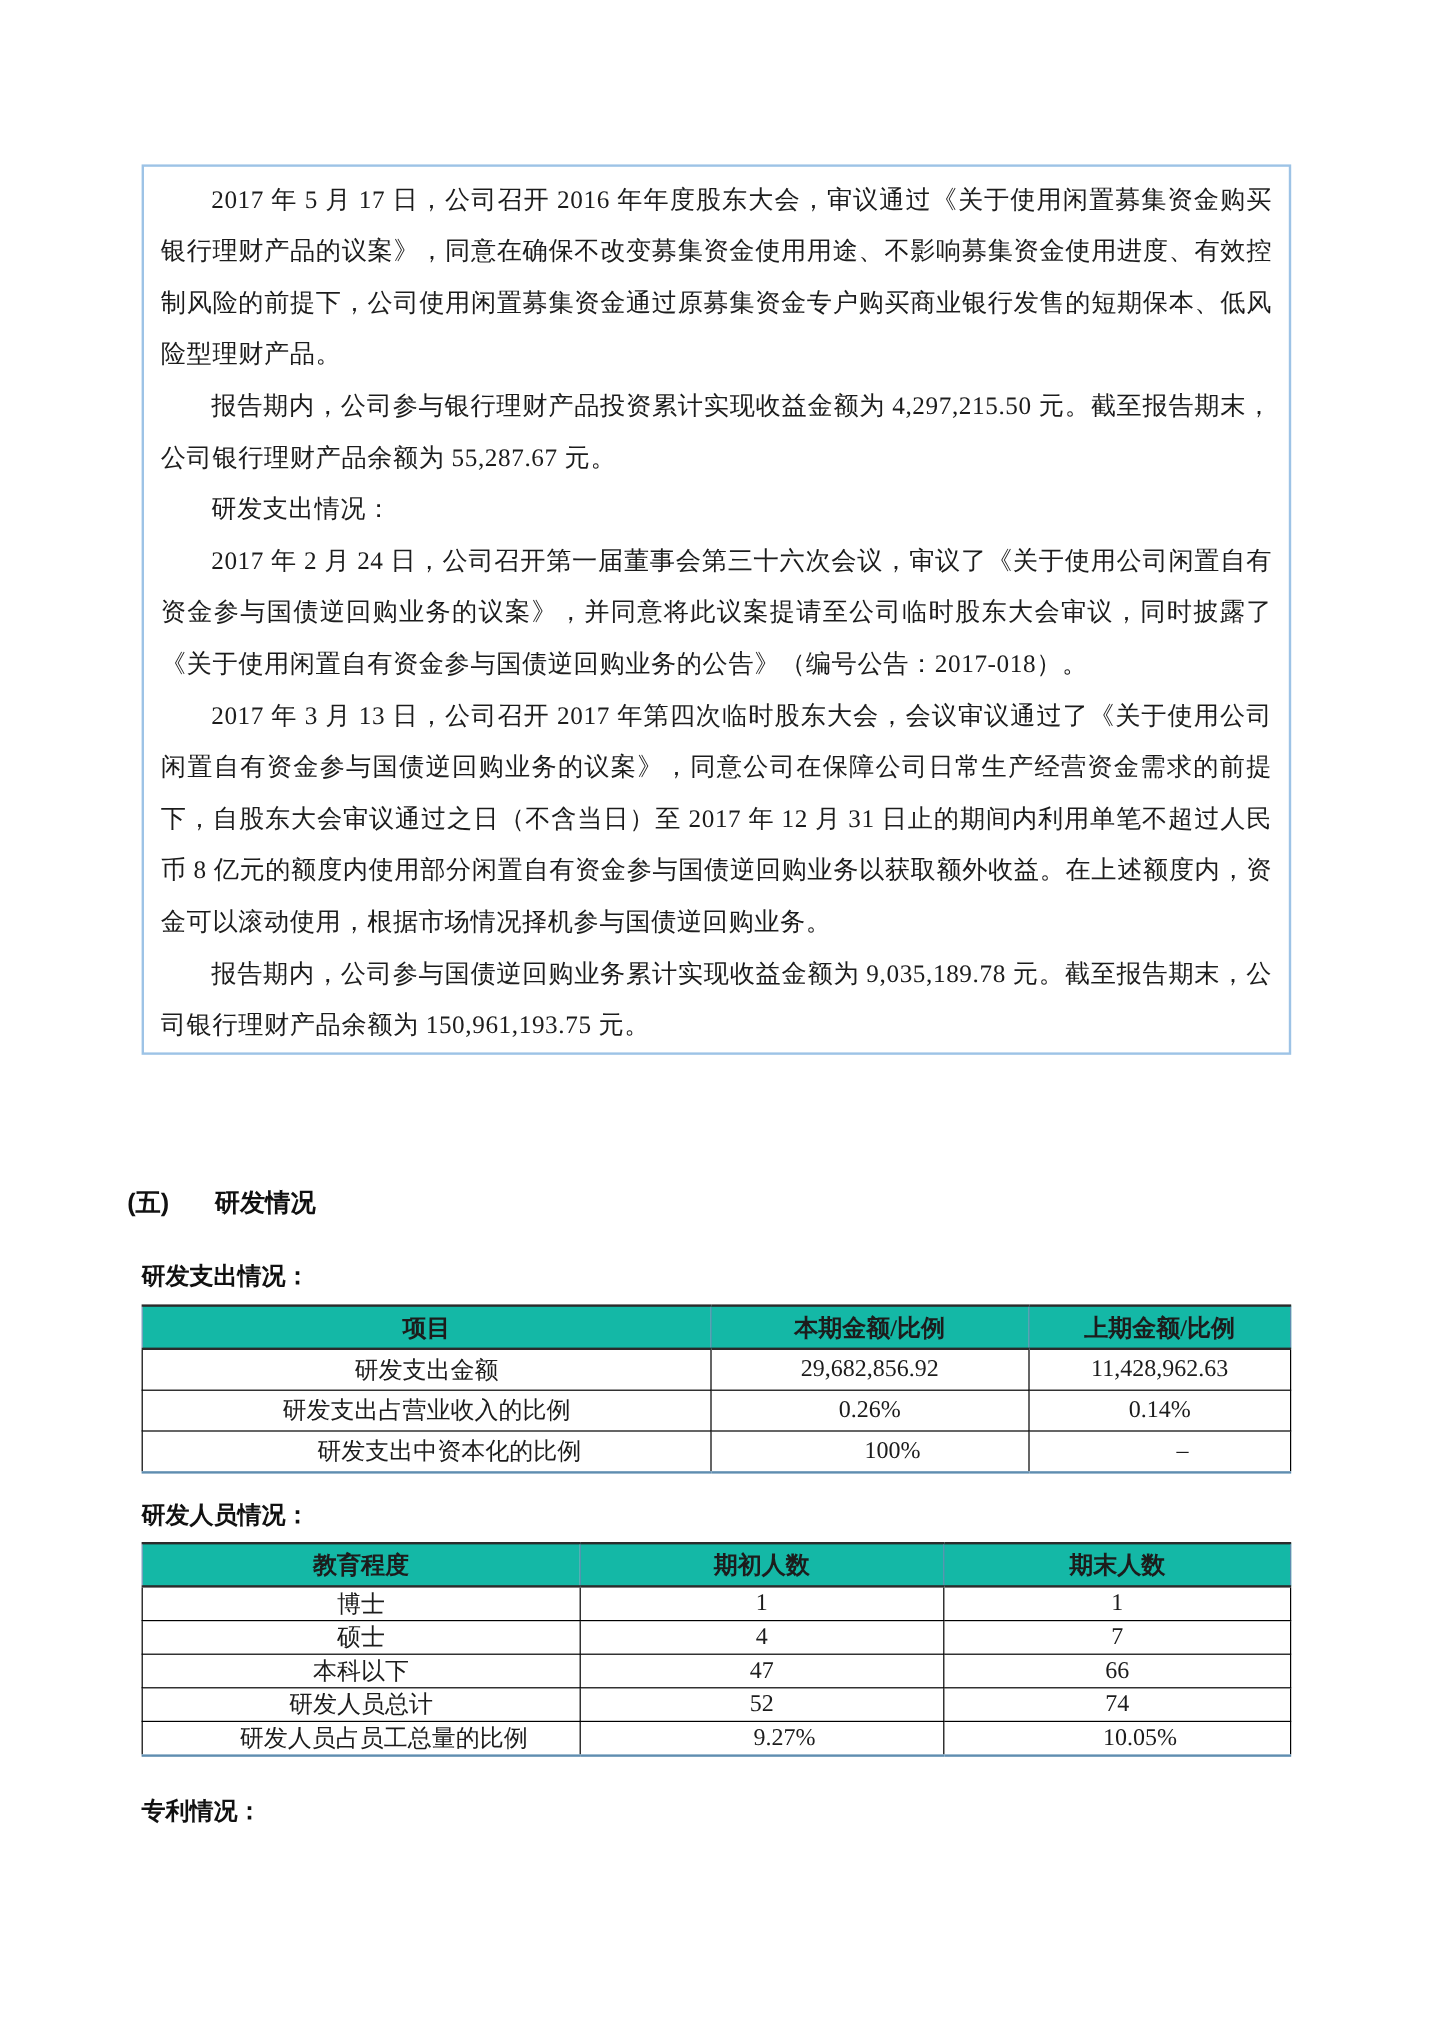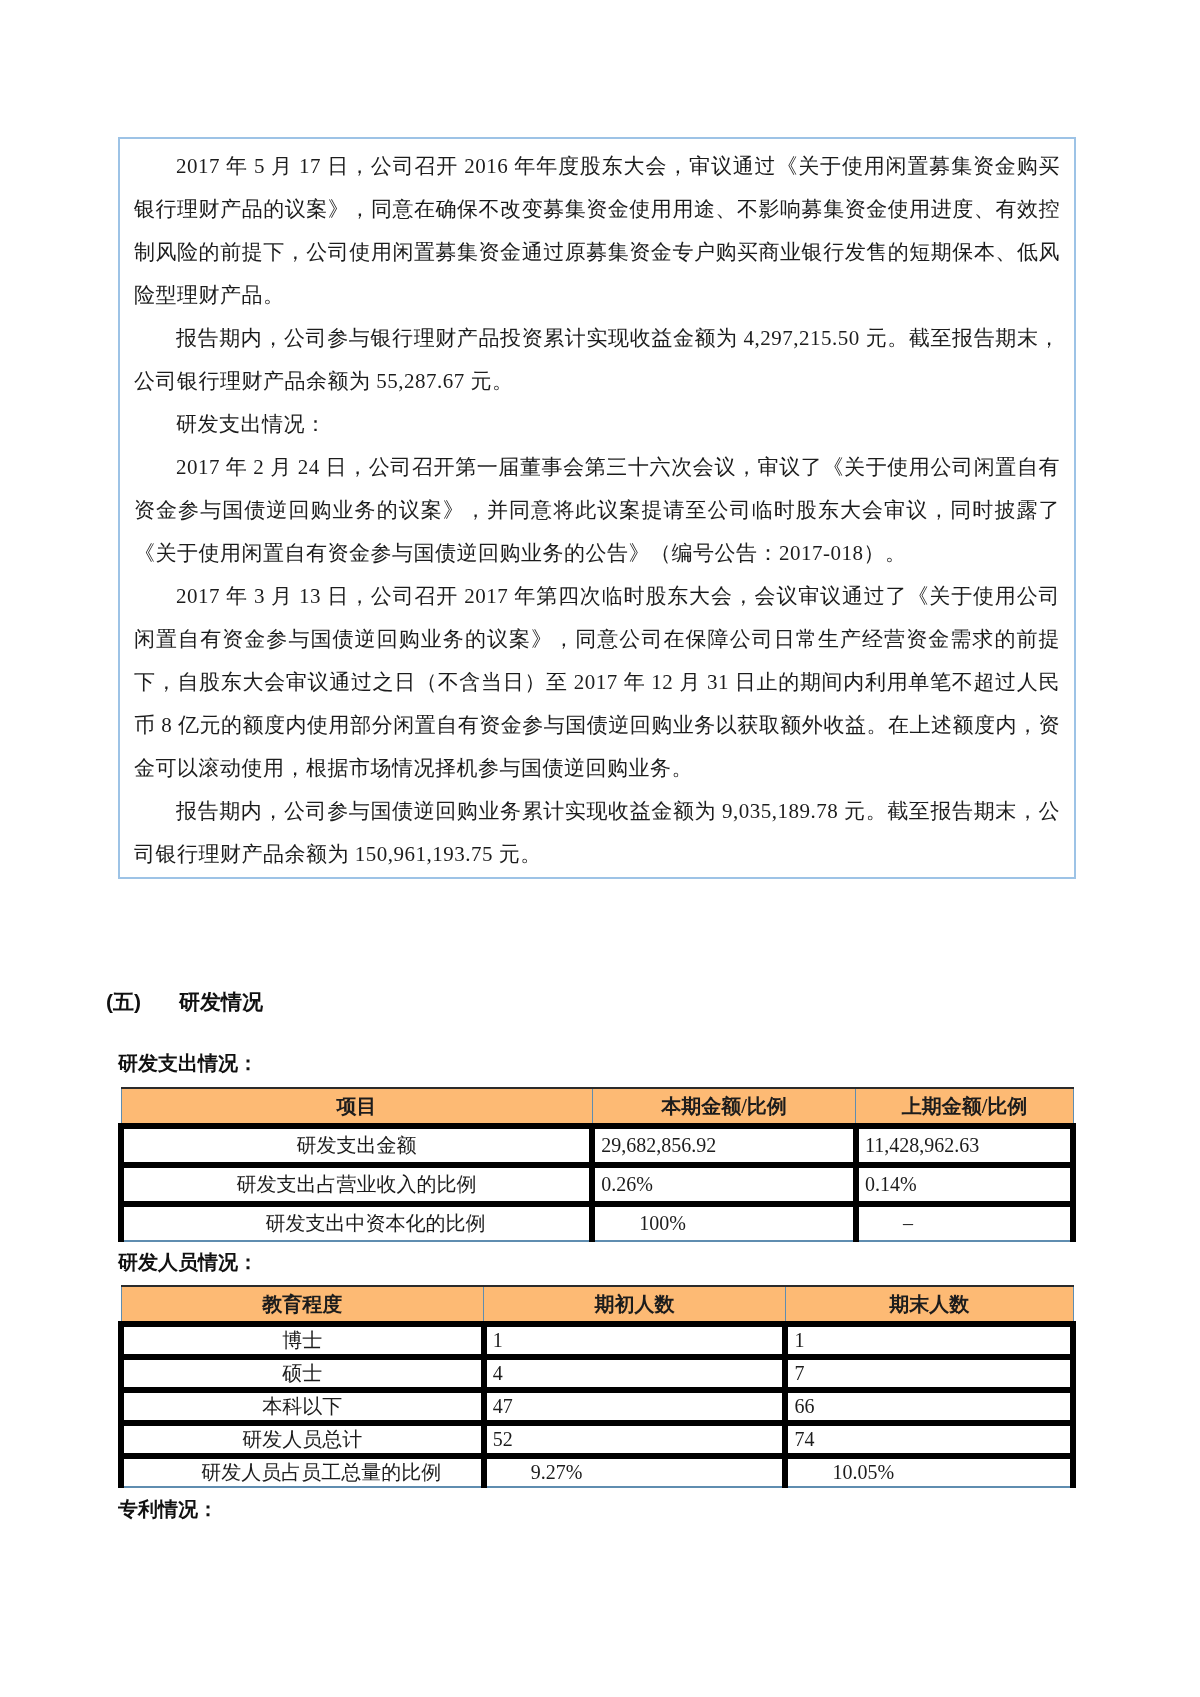--- a/index.html
+++ b/index.html
@@ -64,41 +64,41 @@
     left: 118px;
     width: 958px;
     border-collapse: collapse;
     table-layout: fixed;
     font-size: 20px;
   }
   .table-rd-expense   { top: 1087px; }
   .table-rd-personnel { top: 1285px; }
 
   table.doc-table th {
-    background: #fdba74;
+    background: #14b8a6;
     font-weight: bold;
     text-align: center;
     height: 34px;
     border-left: 1px solid #5f8db0;
     border-right: 1px solid #5f8db0;
     border-top: 2px solid #2b2b2b;
     border-bottom: 2px solid #2b2b2b;
     padding: 0 6px;
   }
   table.doc-table td {
-    border: 6px solid #000000;
+    border: 1px solid #000000;
     padding: 0 6px;
     background: #ffffff;
   }
   .table-rd-expense td   { height: 33px; }
   .table-rd-personnel td { height: 27px; }
   table.doc-table tr:last-child td { border-bottom: 2px solid #5f8db0; padding-left: 44px; }
 
   td.c-label { text-align: center; }
-  td.c-num   { text-align: left; padding-right: 18px; }
+  td.c-num   { text-align: center; padding-right: 18px; }
 </style>
 </head>
 <body>
 
 <div class="page">
 
   <div class="invest-box">
     <p>2017 年 5 月 17 日，公司召开 2016 年年度股东大会，审议通过《关于使用闲置募集资金购买银行理财产品的议案》，同意在确保不改变募集资金使用用途、不影响募集资金使用进度、有效控制风险的前提下，公司使用闲置募集资金通过原募集资金专户购买商业银行发售的短期保本、低风险型理财产品。</p>
     <p>报告期内，公司参与银行理财产品投资累计实现收益金额为 4,297,215.50 元。截至报告期末，公司银行理财产品余额为 55,287.67 元。</p>
     <p>研发支出情况：</p>

